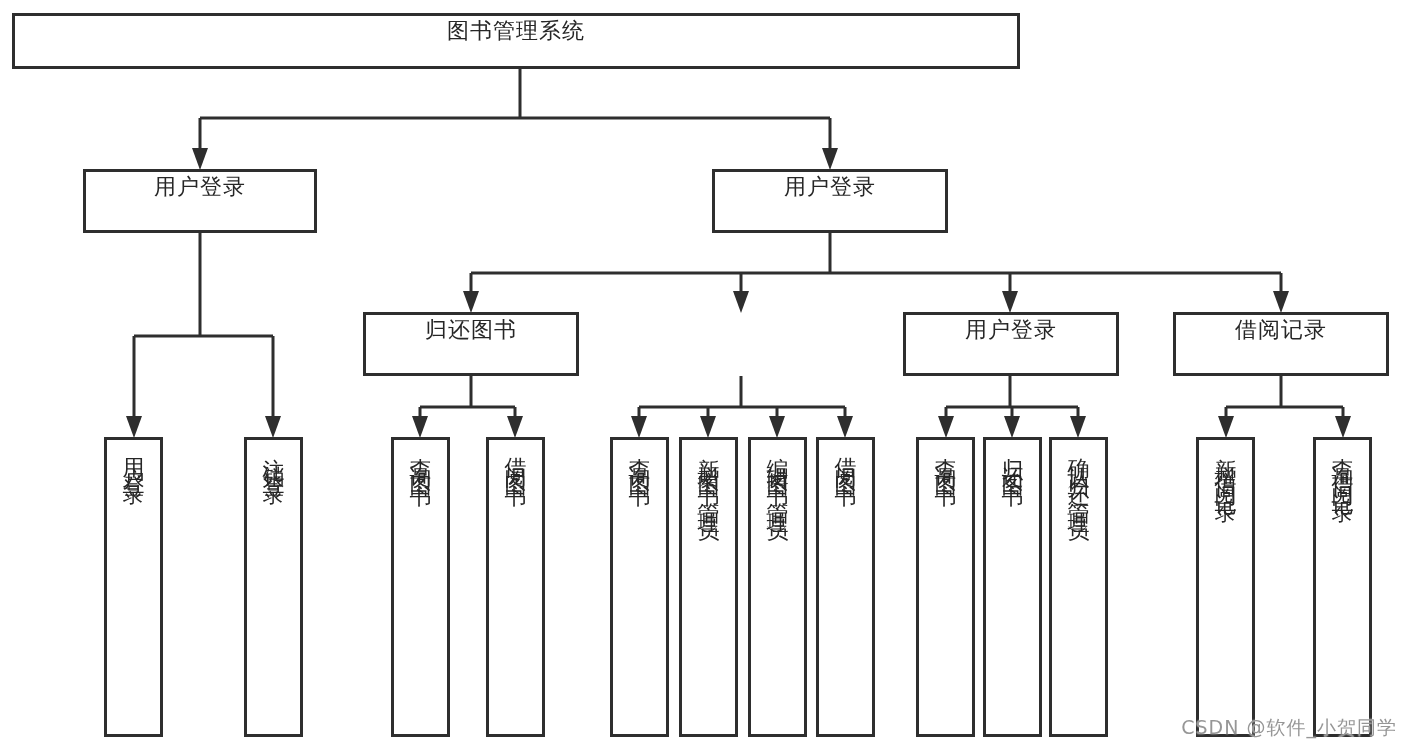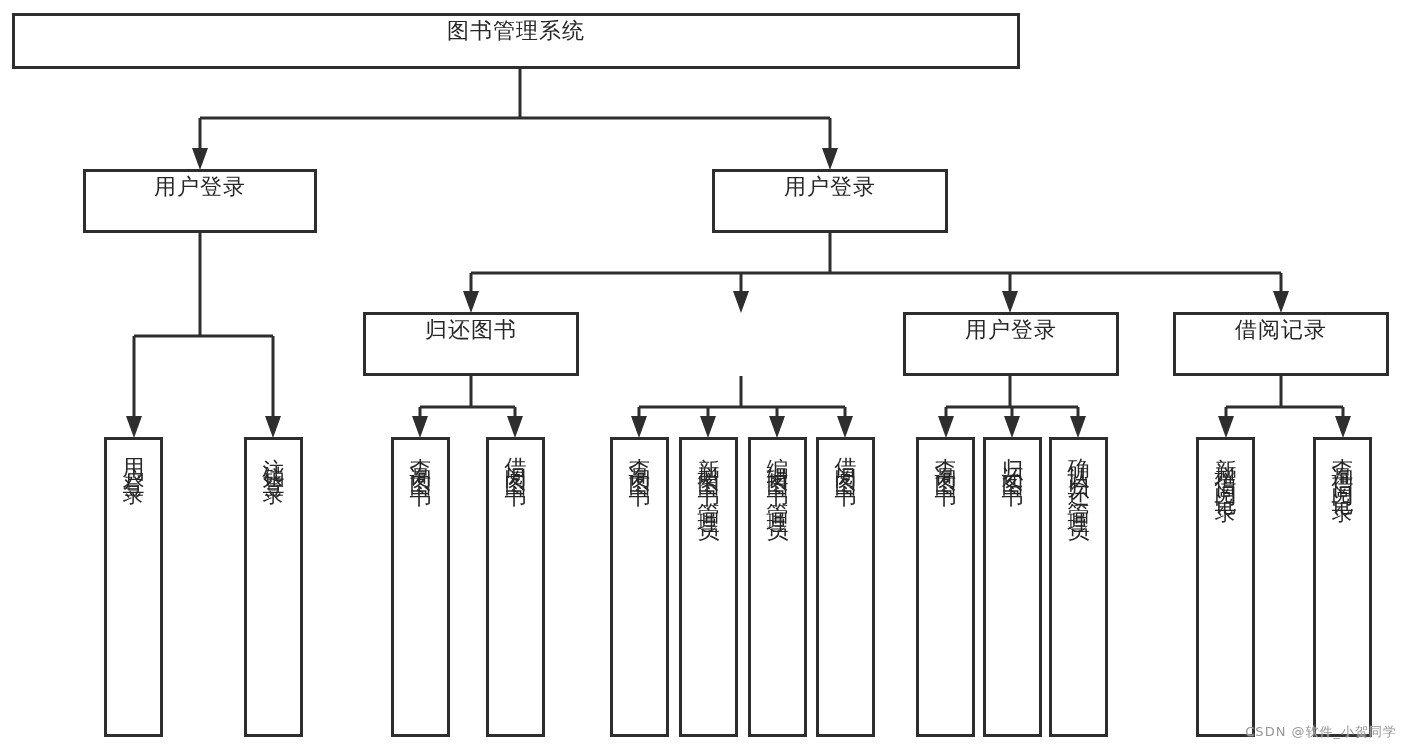--- a/index.html
+++ b/index.html
@@ -34,21 +34,21 @@
   .node.v .lbl{
     writing-mode:vertical-rl;
     text-orientation:mixed;
     letter-spacing:9px;
     margin-bottom:-9px;
     line-height:1;
     white-space:nowrap;
   }
   #watermark{
     position:absolute;right:8px;bottom:6px;
-    font-size:13px;letter-spacing:1px;
+    font-size:19px;letter-spacing:1px;
     color:var(--watermark);
     text-shadow:0 0 2px #ffffff;
     white-space:nowrap;
   }
 </style>
 </head>
 <body>
 
 <div id="canvas">
 

